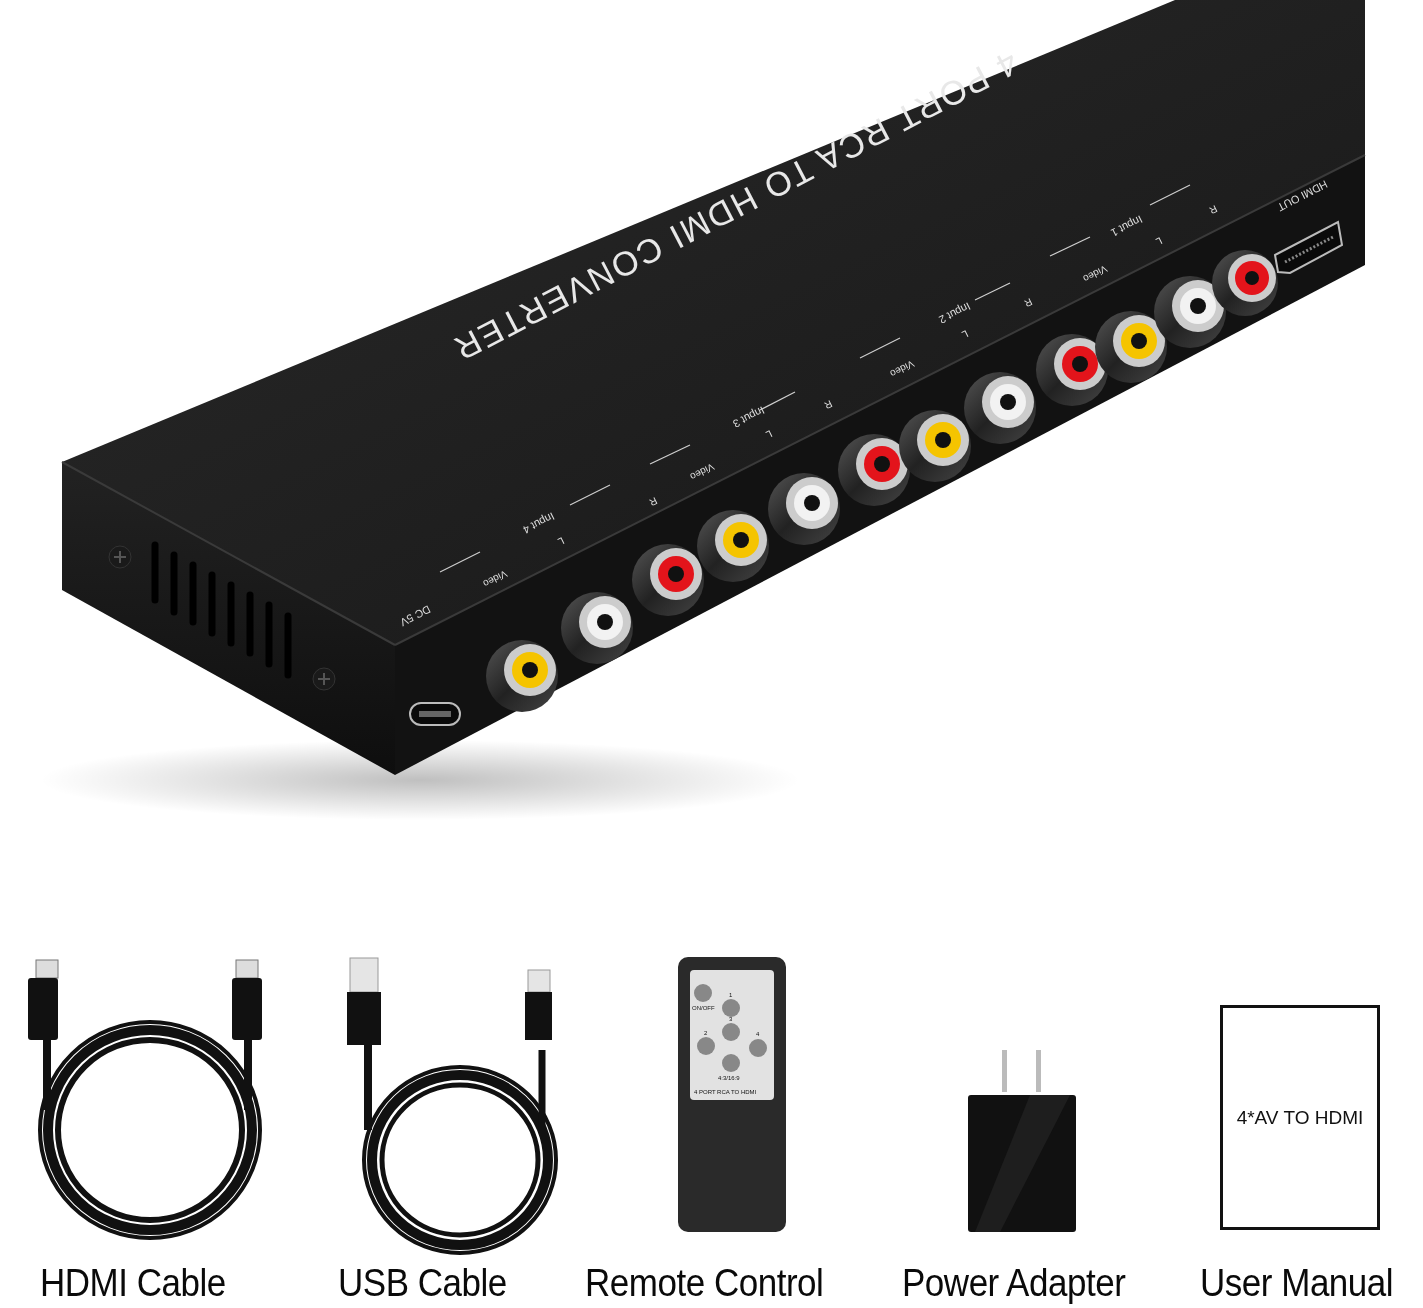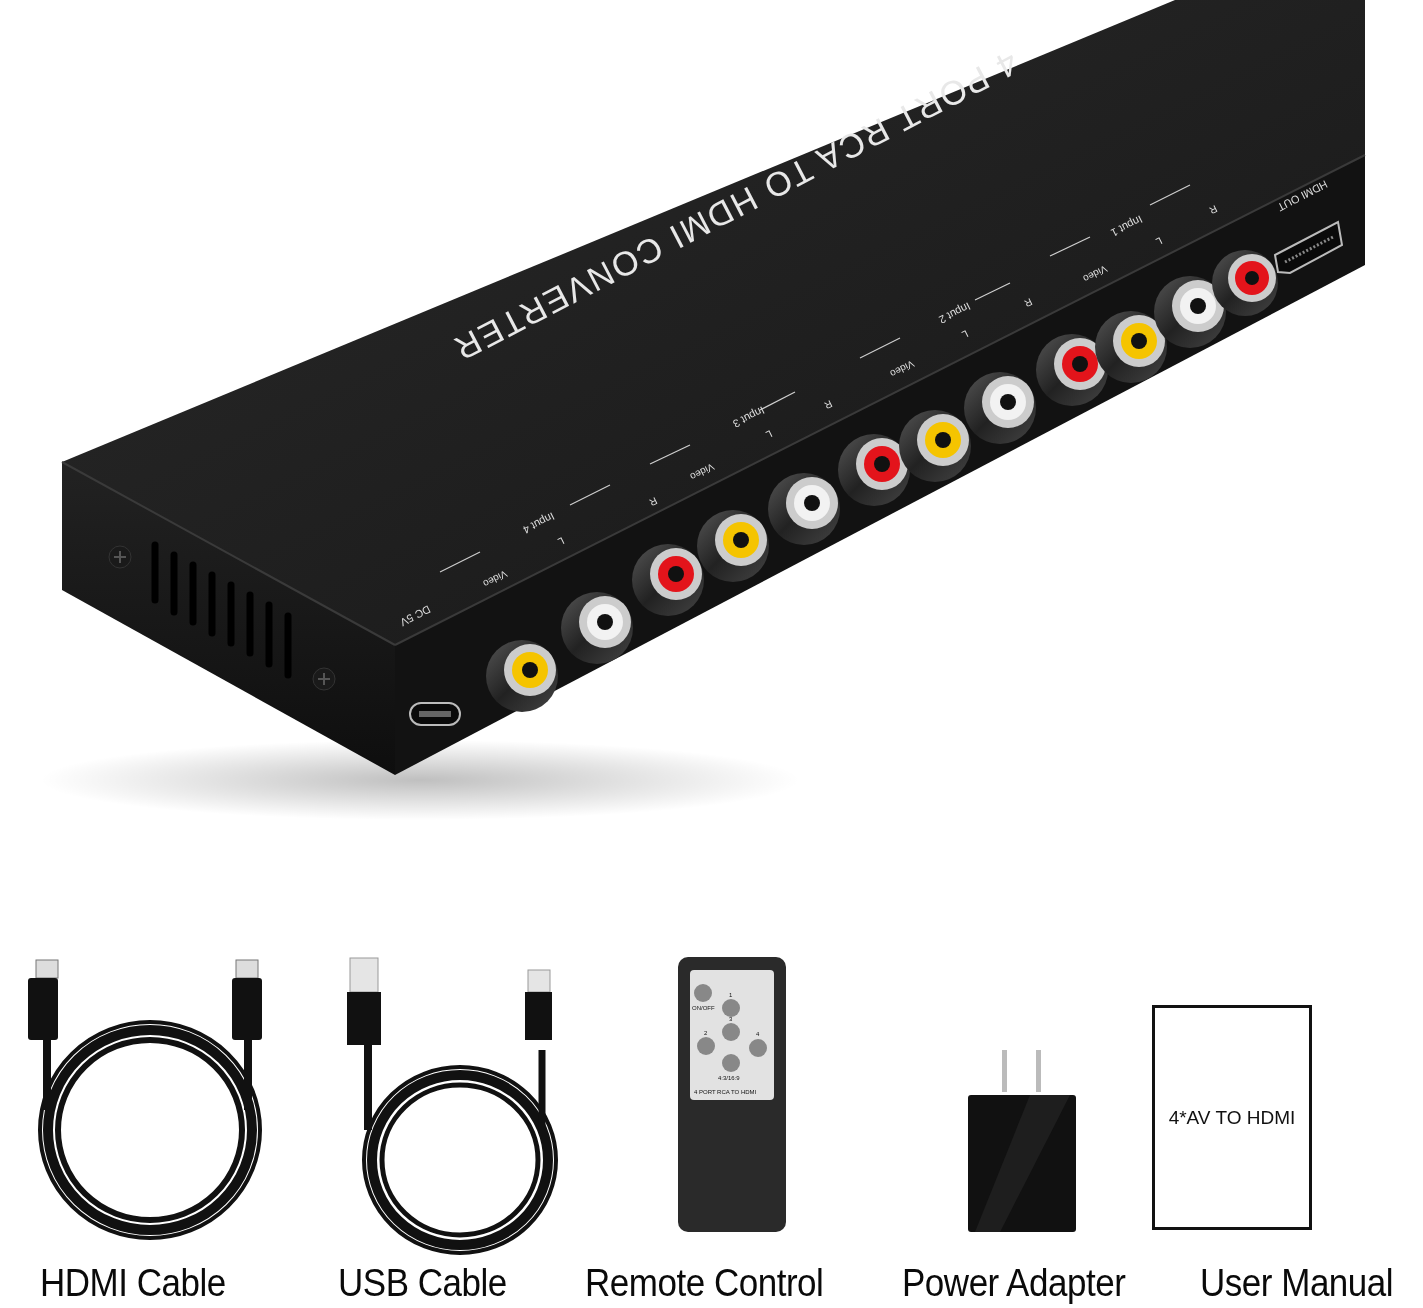--- a/index.html
+++ b/index.html
@@ -1,20 +1,20 @@
 <!DOCTYPE html>
 <html><head>
   <meta charset="utf-8">
   <style>
     html, body { margin: 0; padding: 0; background: #ffffff; }
     body { width: 1423px; height: 1308px; position: relative; overflow: hidden; font-family: "Liberation Sans", sans-serif; }
     .stage { position: absolute; left: 0; top: 0; width: 1423px; height: 1308px; }
     svg text { font-family: "Liberation Sans", sans-serif; }
     .cap { position: absolute; top: 1262px; font-size: 38px; color: #0a0a0a; white-space: nowrap; letter-spacing: -0.5px; transform: scaleX(0.92); transform-origin: left top; }
-    .manual-box { position: absolute; left: 1152px; top: 1005px; width: 160px; height: 225px; border: 3px solid #111; box-sizing: border-box; display: flex; align-items: center; justify-content: center; }
+    .manual-box { position: absolute; left: 1220px; top: 1005px; width: 160px; height: 225px; border: 3px solid #111; box-sizing: border-box; display: flex; align-items: center; justify-content: center; }
     .manual-box span { font-size: 19px; color: #111; white-space: nowrap; }
   </style>
 </head>
 <body>
 
 <div class="stage">
   <svg width="1423" height="1308" viewBox="0 0 1423 1308" xmlns="http://www.w3.org/2000/svg">
     <defs>
       <linearGradient id="topGrad" x1="0" y1="0" x2="1" y2="1">
         <stop offset="0" stop-color="#2a2a2a"></stop>

